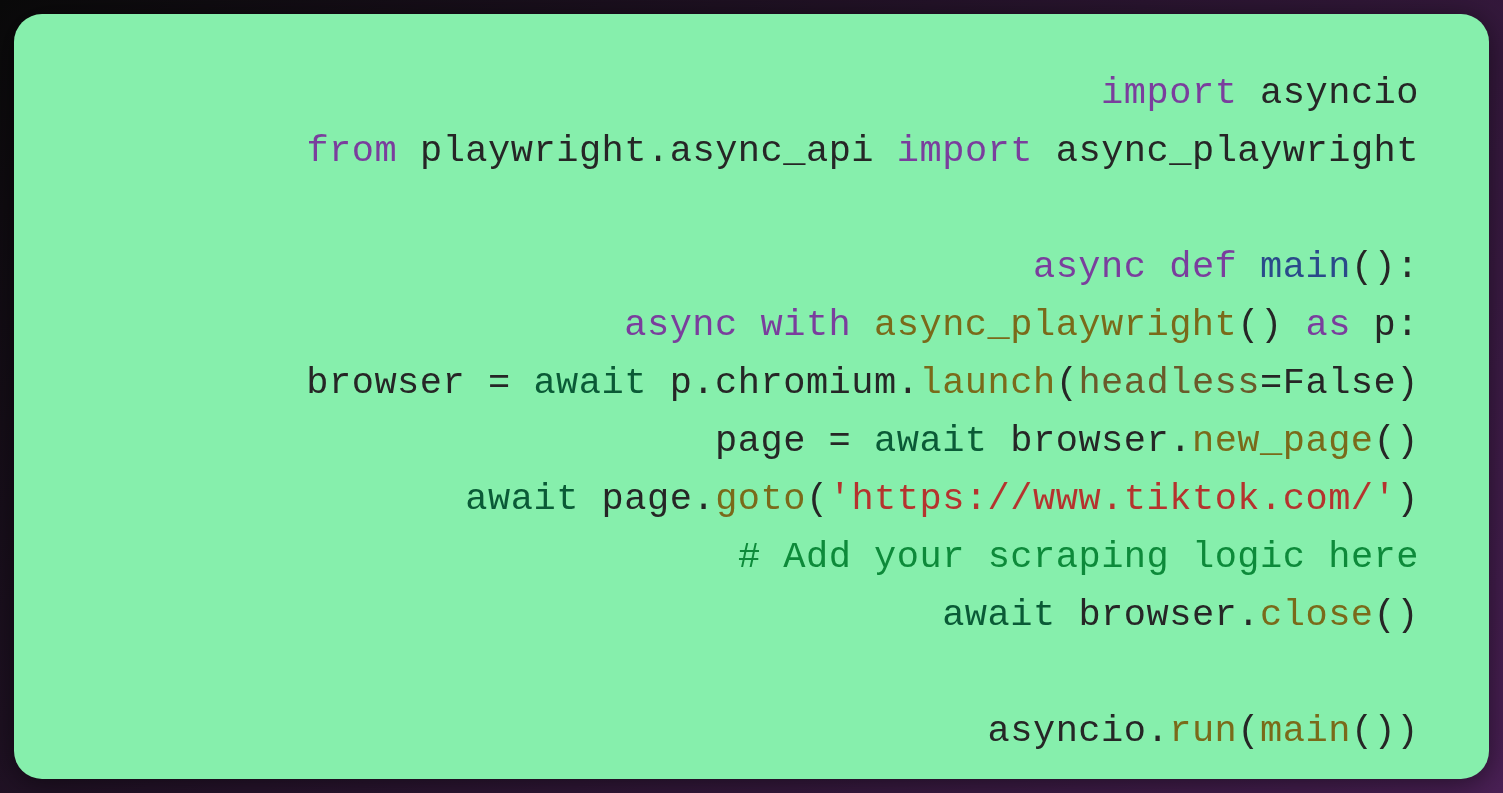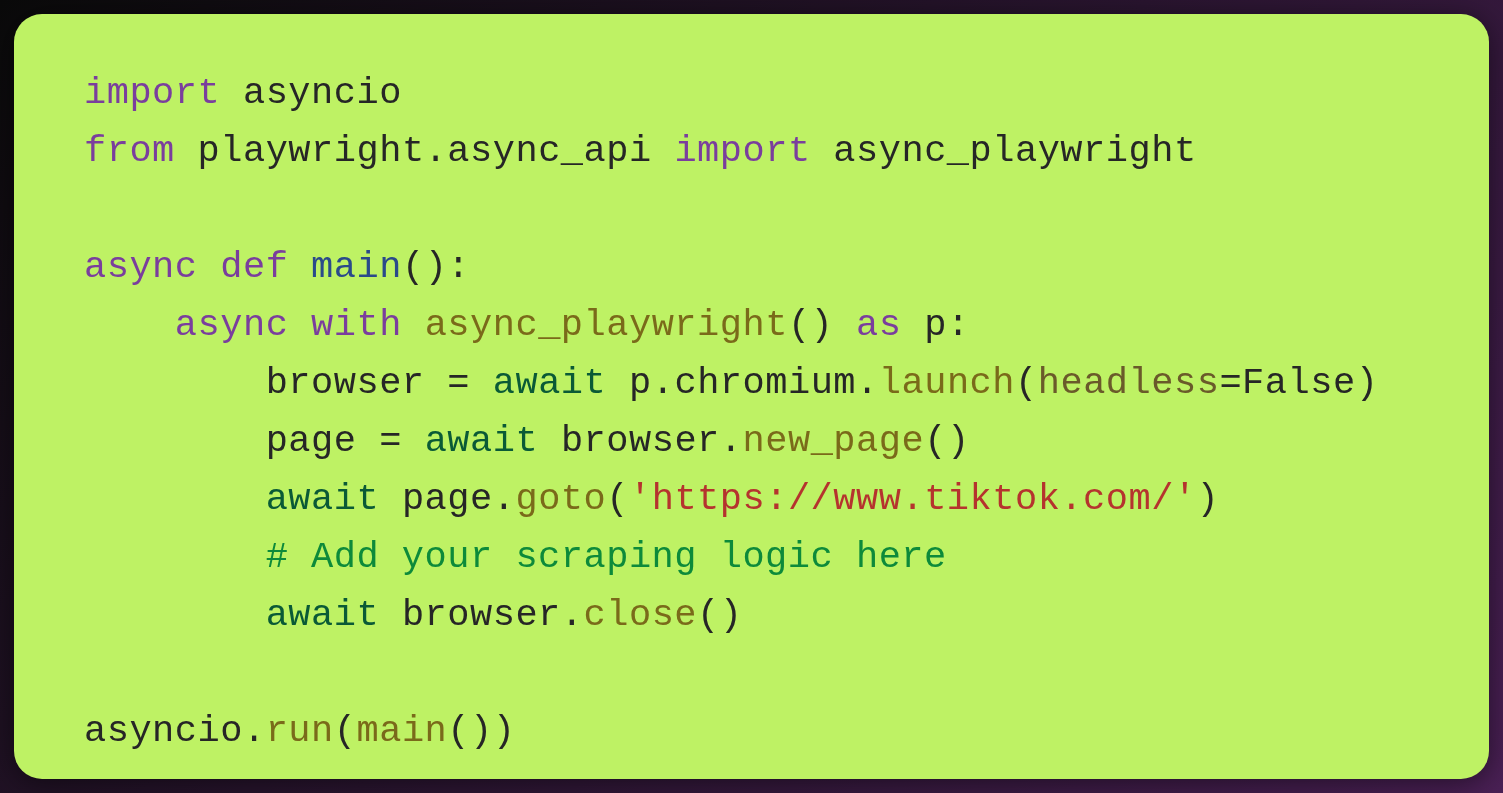--- a/index.html
+++ b/index.html
@@ -8,26 +8,27 @@
     height: 793px;
     background: #0a0a0a;
     background: linear-gradient(135deg, #0a0a0a 0%, #2a1530 50%, #4a2055 100%);
     display: flex;
     align-items: center;
     justify-content: center;
     font-family: ui-monospace, SFMono-Regular, "SF Mono", Menlo, Consolas, "Liberation Mono", monospace;
     overflow: hidden;
   }
   .code-card {
-    background: #bef264;
+    background: #86efac;
     width: 1475px;
     height: 765px;
     border-radius: 28px;
     padding: 50px 70px;
     box-shadow: 0 4px 30px rgba(0,0,0,0.5);
+    text-align: right;
   }
   pre.code {
     font-family: ui-monospace, SFMono-Regular, "SF Mono", Menlo, Consolas, "Liberation Mono", monospace;
     font-size: 37px;
     line-height: 58px;
     white-space: pre;
     color: #262626;
     font-weight: 500;
     letter-spacing: 0.5px;
   }

